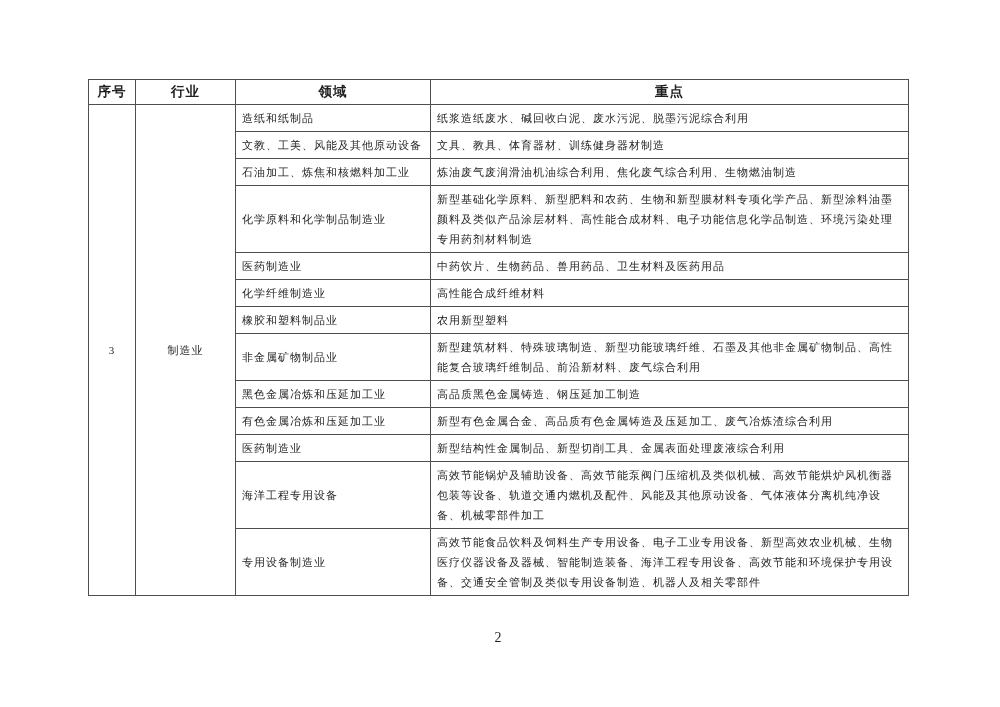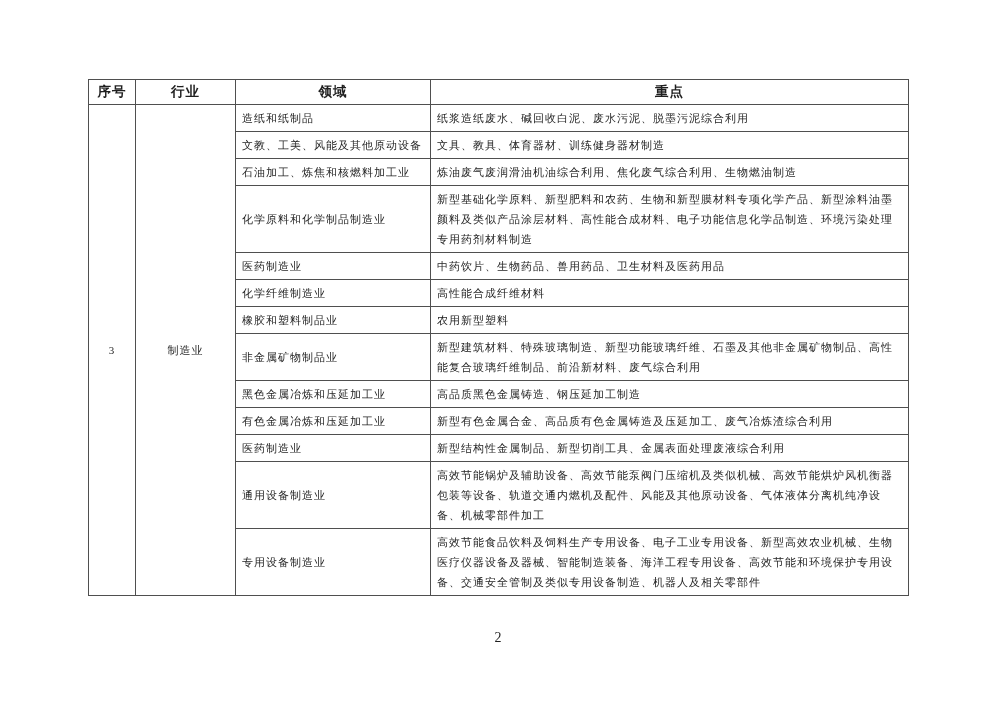--- a/index.html
+++ b/index.html
@@ -116,21 +116,21 @@
         </tr>
         <tr>
           <td>有色金属冶炼和压延加工业</td>
           <td>新型有色金属合金、高品质有色金属铸造及压延加工、废气冶炼渣综合利用</td>
         </tr>
         <tr>
           <td>医药制造业</td>
           <td>新型结构性金属制品、新型切削工具、金属表面处理废液综合利用</td>
         </tr>
         <tr>
-          <td>通用设备制造业</td>
+          <td>海洋工程专用设备</td>
           <td>高效节能锅炉及辅助设备、高效节能泵阀门压缩机及类似机械、高效节能烘炉风机衡器包装等设备、轨道交通内燃机及配件、风能及其他原动设备、气体液体分离机纯净设备、机械零部件加工</td>
         </tr>
         <tr>
           <td>专用设备制造业</td>
           <td>高效节能食品饮料及饲料生产专用设备、电子工业专用设备、新型高效农业机械、生物医疗仪器设备及器械、智能制造装备、海洋工程专用设备、高效节能和环境保护专用设备、交通安全管制及类似专用设备制造、机器人及相关零部件</td>
         </tr>
       </tbody>
   </table>
 
   <div class="page-number">2</div>

